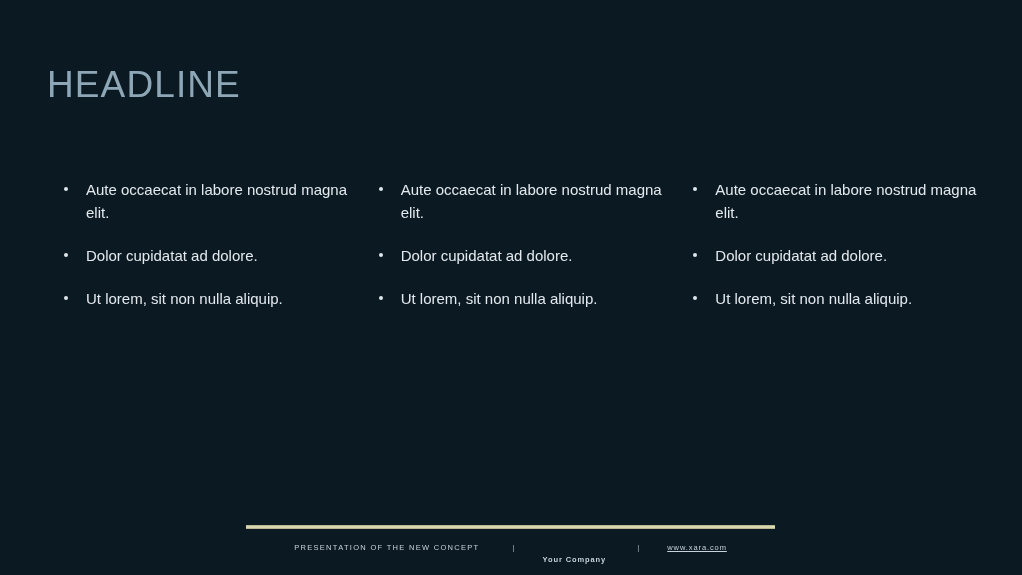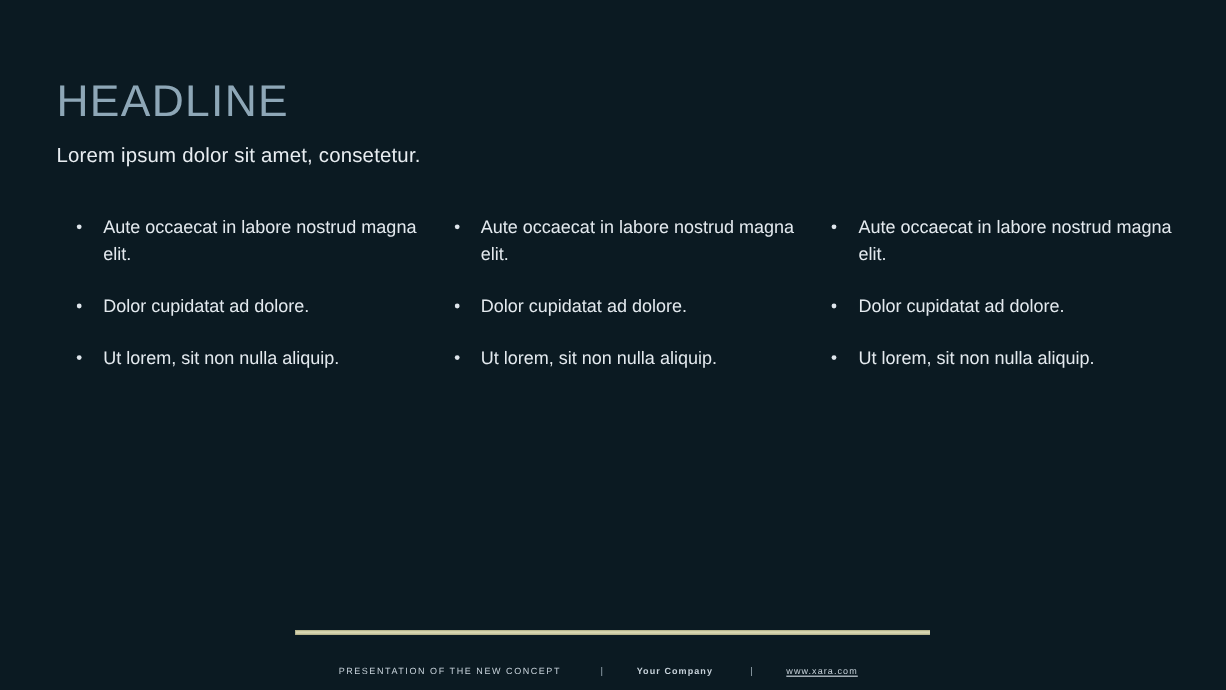--- a/index.html
+++ b/index.html
@@ -102,25 +102,25 @@
     top: 525px;
     width: 529px;
     height: 4px;
     background: #d9d7b2;
     border-top: 1px solid #b8b68e;
     border-bottom: 1px solid #b8b68e;
     box-sizing: border-box;
   }
   #footer-bar {
     position: absolute;
-    left: 234px;
+    left: 246px;
     top: 543px;
     width: 529px;
     display: flex;
-    align-items: flex-end;
+    align-items: flex-start;
     justify-content: center;
     gap: 0;
   }
   .footer-text {
     font-size: 7.5px;
     letter-spacing: 1.25px;
     color: #c7d2da;
     white-space: nowrap;
   }
   .footer-text.caps { letter-spacing: 1.3px; }
@@ -151,21 +151,20 @@
 
   <div id="deco">
     
     
     
     
     
   </div>
 
   <div id="headline">HEADLINE</div>
-  <div id="subhead">Lorem ipsum dolor sit amet, consetetur.</div>
 
   <div id="columns">
 
     <div class="column">
       <ul class="bullet-list">
         <li class="bullet-item">
           <span class="bullet-dot"></span>
           <span>Aute occaecat in labore nostrud magna elit.</span>
         </li>
         <li class="bullet-item">

